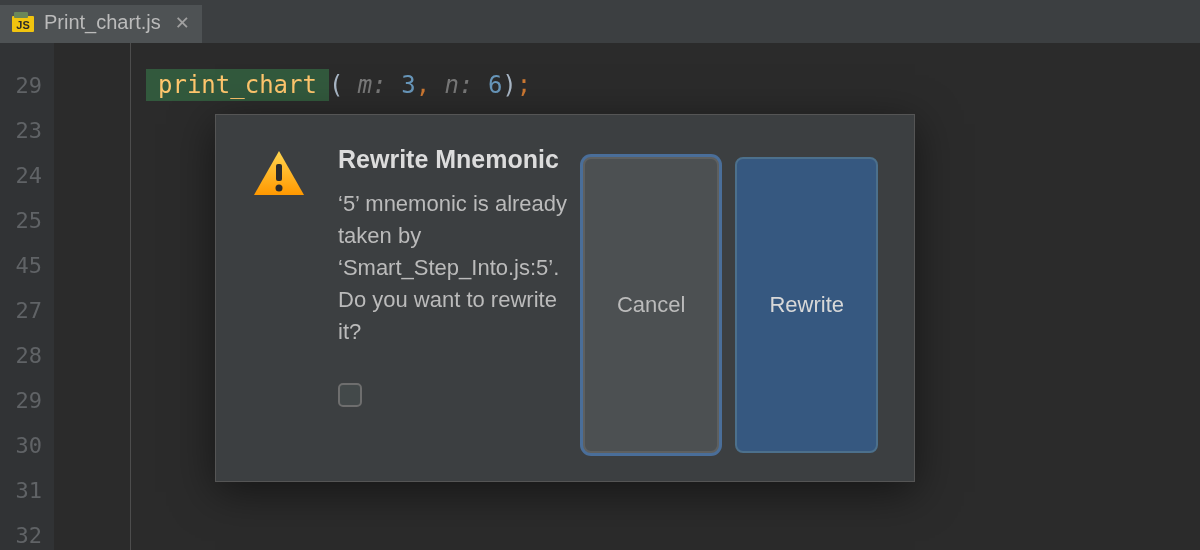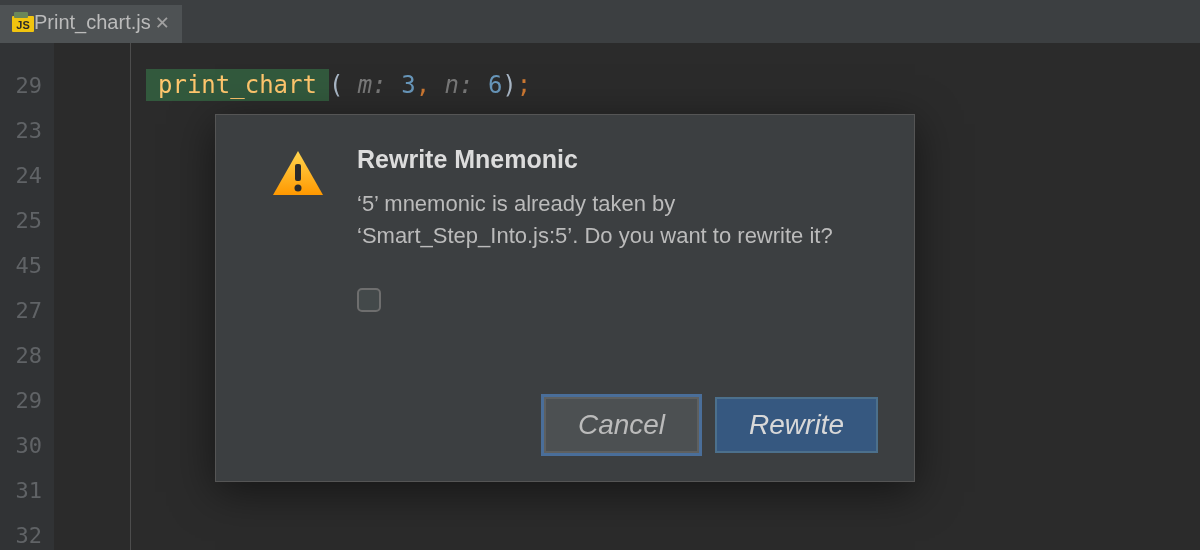--- a/index.html
+++ b/index.html
@@ -24,20 +24,21 @@
       display: flex;
       height: 38px;
     }
     .tab {
       display: flex;
       align-items: center;
       padding: 0 12px;
       background: #4e5254;
       color: #bbbbbb;
       font-size: 20px;
+      gap: 10px;
       border-bottom: 3px solid #4e5254;
     }
     .tab-icon {
       display: inline-flex;
     }
     .tab-close {
       color: #a0a0a0;
       font-size: 18px;
       margin-left: 4px;
     }
@@ -102,23 +103,23 @@
     }
     .dialog {
       position: absolute;
       left: 215px;
       top: 114px;
       width: 700px;
       height: 368px;
       background: #3c3f41;
       border: 1px solid #555555;
       box-shadow: 0 10px 40px rgba(0,0,0,0.5);
-      padding: 30px 36px 28px 55px;
-      display: flex;
-      flex-direction: column;
+      padding: 30px 36px 28px 36px;
+      display: flex;
+      flex-direction: row;
     }
     .dialog-body {
       display: flex;
       gap: 32px;
       flex: 1;
     }
     .warning-icon {
       flex-shrink: 0;
       margin-top: 4px;
     }
@@ -154,25 +155,24 @@
       font-size: 22px;
     }
     .dialog-buttons {
       display: flex;
       justify-content: flex-end;
       gap: 16px;
       margin-top: 12px;
     }
     .btn {
       padding: 10px 32px;
-      font-size: 28px;
-      border-radius: 0;
+      font-size: 22px;
+      border-radius: 8px;
       cursor: pointer;
       border: none;
-      font-style: italic;
     }
     .btn-cancel {
       background: #4c5052;
       color: #bbbbbb;
       border: 2px solid #5e6060;
       box-shadow: 0 0 0 3px #4a6e99;
     }
     .btn-primary {
       background: #365880;
       color: #d8d8d8;

